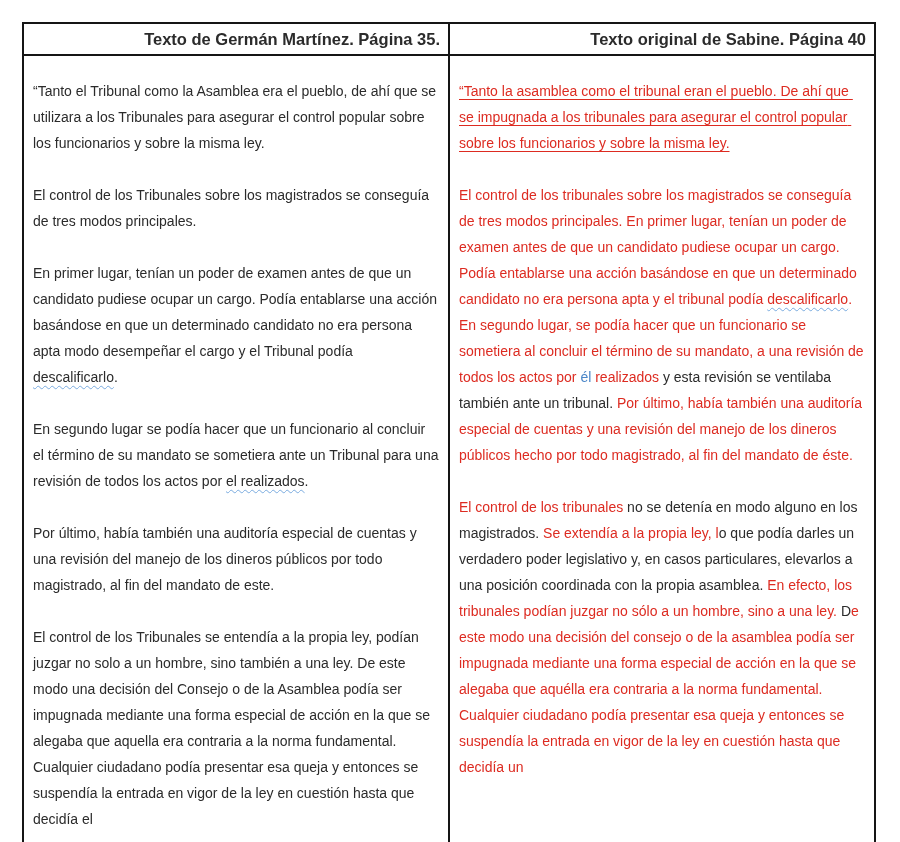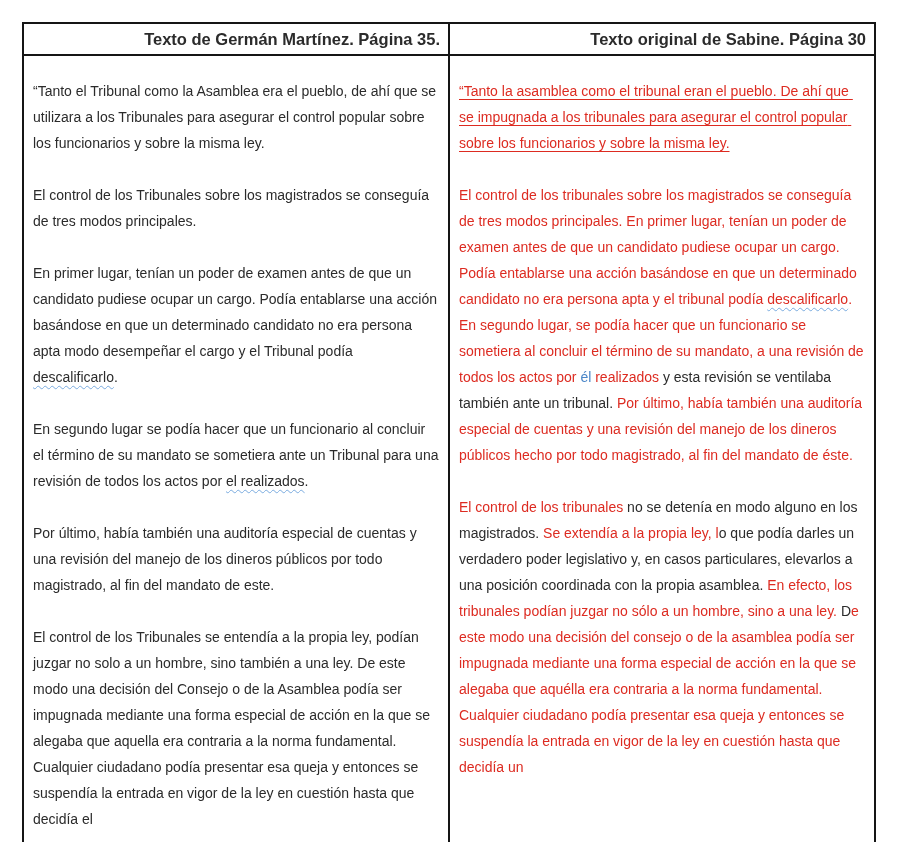--- a/index.html
+++ b/index.html
@@ -81,21 +81,21 @@
   }
 </style>
 </head>
 <body>
 
 <div class="doc">
   <table class="compare">
     <thead>
       <tr>
         <th>Texto de Germán Martínez. Página 35.</th>
-        <th>Texto original de Sabine. Página 30</th>
+        <th>Texto original de Sabine. Página 40</th>
       </tr>
     </thead>
     <tbody>
       <tr>
         <td>
             <p><span class="seg-black">“Tanto el Tribunal como la Asamblea era el pueblo, de ahí que se utilizara a los Tribunales para asegurar el control popular sobre los funcionarios y sobre la misma ley.</span></p>
             <p><span class="seg-black">El control de los Tribunales sobre los magistrados se conseguía de tres modos principales.</span></p>
             <p><span class="seg-black">En primer lugar, tenían un poder de examen antes de que un candidato pudiese ocupar un cargo. Podía entablarse una acción basándose en que un determinado candidato no era persona apta modo desempeñar el cargo y el Tribunal podía </span><span class="seg-black-squiggle">descalificarlo</span><span class="seg-black">.</span></p>
             <p><span class="seg-black">En segundo lugar se podía hacer que un funcionario al concluir el término de su mandato se sometiera ante un Tribunal para una revisión de todos los actos por </span><span class="seg-black-squiggle">el realizados</span><span class="seg-black">.</span></p>
             <p><span class="seg-black">Por último, había también una auditoría especial de cuentas y una revisión del manejo de los dineros públicos por todo magistrado, al fin del mandato de este.</span></p>

